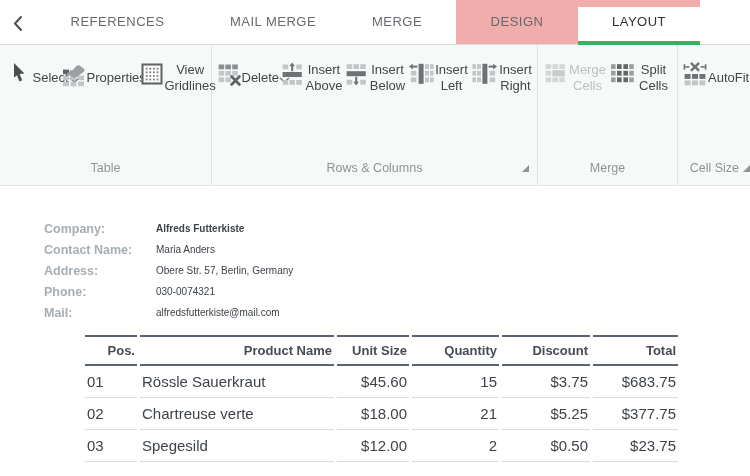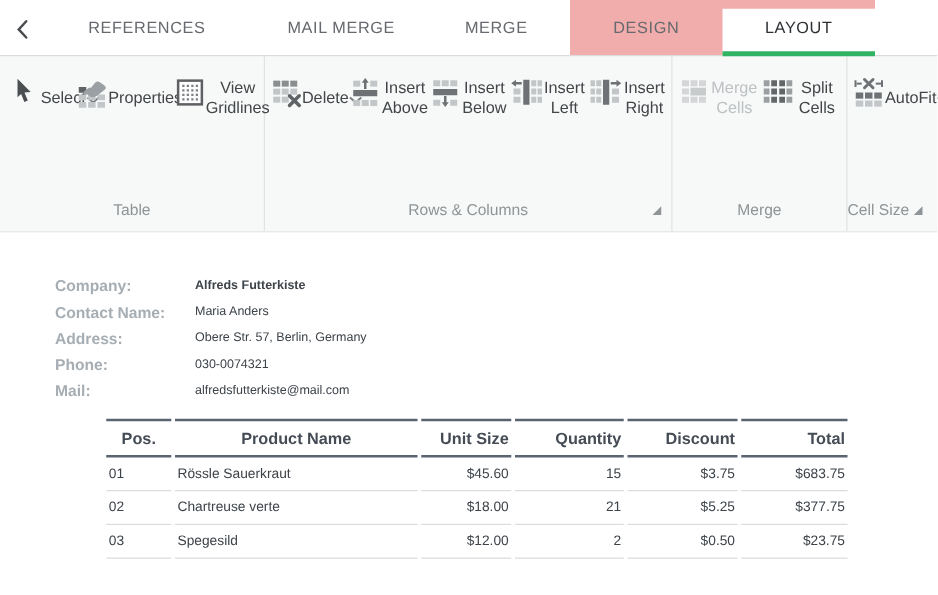--- a/index.html
+++ b/index.html
@@ -42,42 +42,42 @@
   .rbtn{display:flex;flex-direction:row;align-items:center;cursor:pointer;
     padding:2px 0}
   .ric{height:28px;display:flex;align-items:center;justify-content:center;
     margin-bottom:7px}
   .rlabel{font-size:13px;line-height:16px;color:#434648;text-align:center}
   .rbtn.disabled{cursor:default}
   .rbtn.disabled .rlabel{color:var(--disabled-text)}
   .chev{margin-top:3px;line-height:6px}
   .glabel{font-size:12.5px;color:#8f9497;text-align:center;padding:4px 0 10px;
     white-space:nowrap}
-  .glabel-row{display:flex;justify-content:flex-start;align-items:baseline;gap:4px}
+  .glabel-row{display:flex;justify-content:flex-end;align-items:baseline;gap:4px}
   .expander{position:absolute;right:8px;bottom:13px;width:0;height:0;
     border-left:7px solid transparent;border-bottom:7px solid #8f9497;cursor:pointer}
   .expander-inline{display:inline-block;width:0;height:0;
     border-left:7px solid transparent;border-bottom:7px solid #8f9497;cursor:pointer}
 
   
   .doc{width:750px;height:290px;background:#fff;padding-top:32px}
   .fields{margin-left:44px}
   .frow{display:flex;align-items:center;height:21px}
   .flabel{width:112px;font-size:12.5px;font-weight:bold;color:var(--doc-label)}
   .fvalue{font-size:10px;color:var(--doc-text)}
   .fvalue.company{font-weight:bold}
 
   .dtable{border-collapse:separate;border-spacing:3px 0;margin:12px 0 0 82px;
     table-layout:fixed}
   .dtable th{border-top:2px solid var(--table-border-dark);
     border-bottom:2px solid var(--table-border-dark);
-    font-size:13px;font-weight:bold;color:#454c55;text-align:center;
+    font-size:13px;font-weight:bold;color:#454c55;text-align:right;
     padding:6px 2px;white-space:nowrap}
   .dtable td{border-bottom:1px solid var(--table-border-light);
-    font-size:11px;color:var(--doc-text);padding:7px 2px;white-space:nowrap}
+    font-size:15px;color:var(--doc-text);padding:7px 2px;white-space:nowrap}
   .dtable .num{text-align:right}
 </style>
 </head>
 <body>
 
 <div class="tabbar">
   <div class="contextual"></div>
   <div class="active-tab"></div>
   <button class="back">
     <svg width="11" height="17" viewBox="0 0 11 17">

